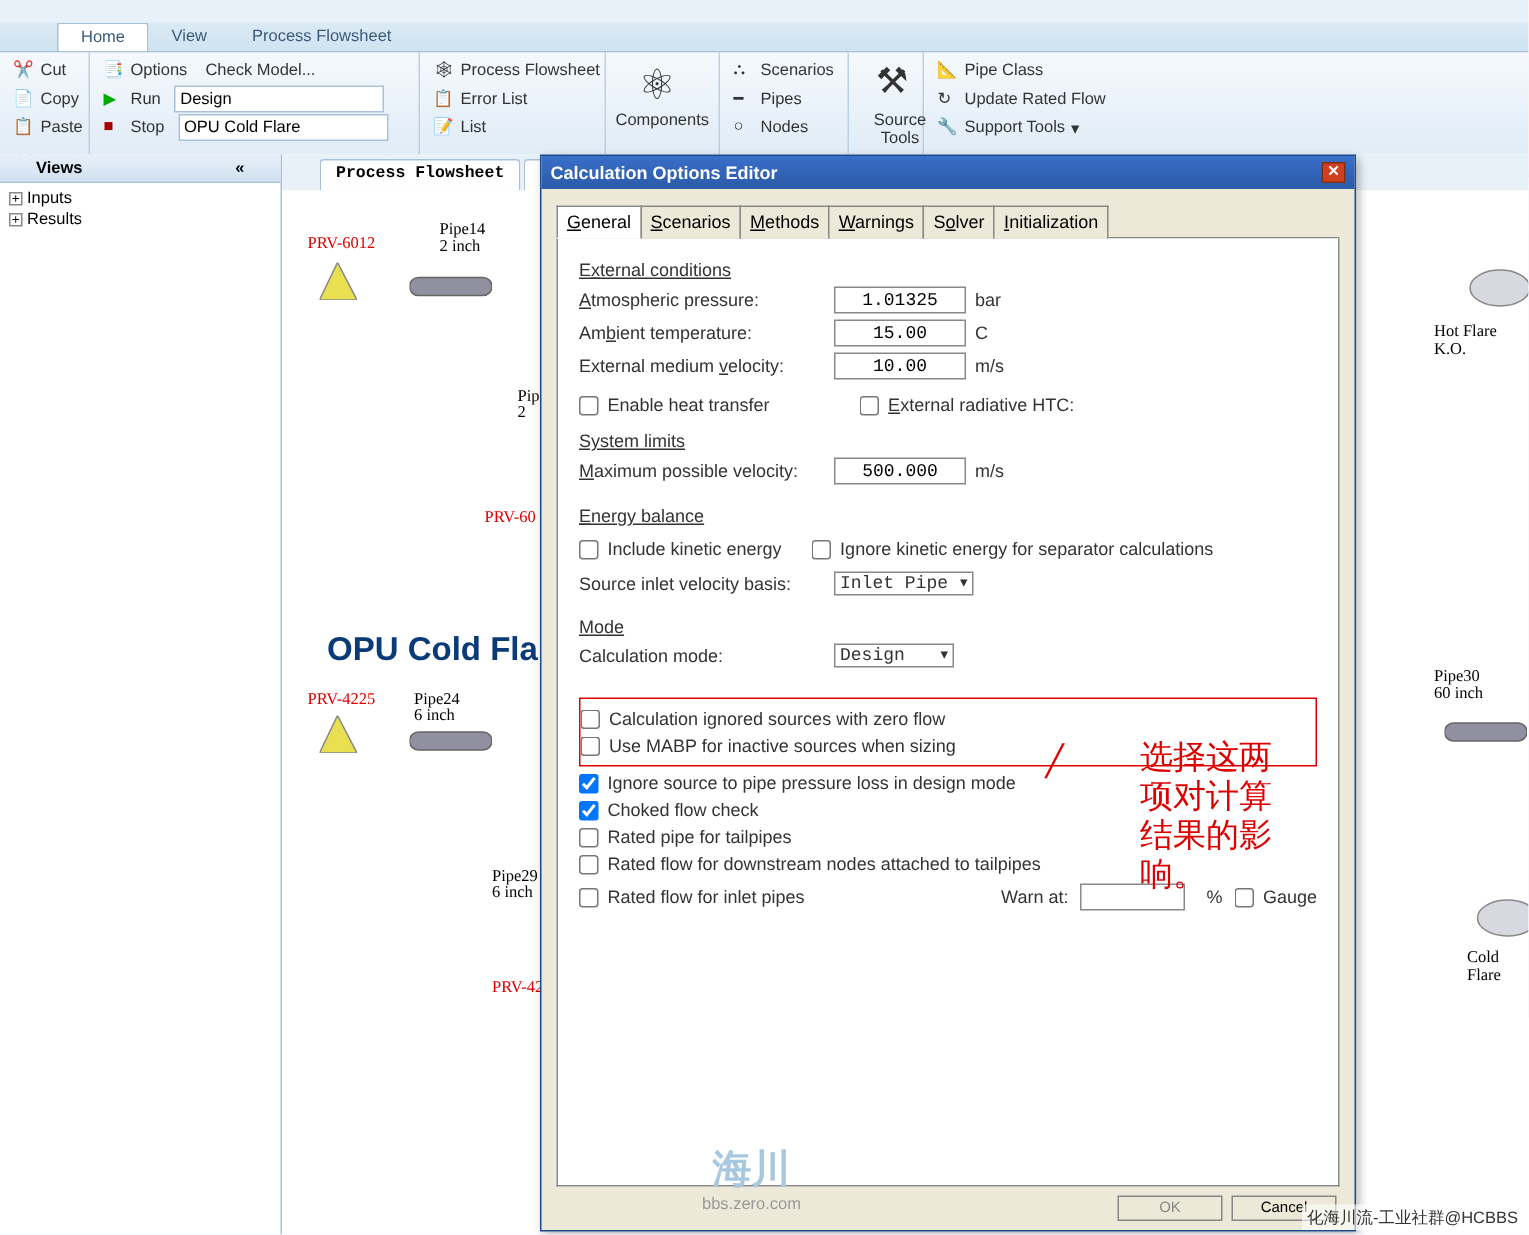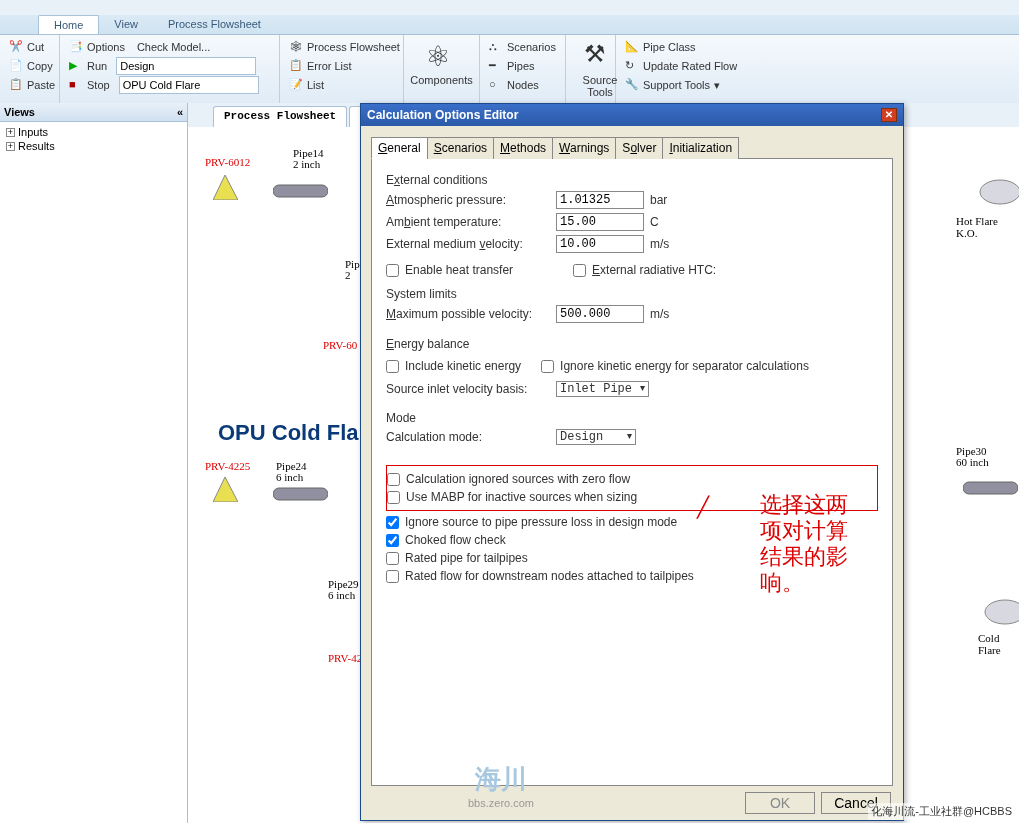--- a/index.html
+++ b/index.html
@@ -17,21 +17,21 @@
 .rgroup-body { display:flex; gap:4px; align-items:flex-start;}
 .rcol { display:flex; flex-direction:column; gap:1px;}
 .rbtn { display:flex; align-items:center; gap:4px; padding:2px 3px; font-size:11px; color:#333; cursor:pointer; white-space:nowrap;}
 .ricon { width:14px; height:14px; display:inline-block; flex-shrink:0;}
 .bigicon { width:32px; height:32px; margin:0 auto;}
 .rvbtn { display:flex; flex-direction:column; align-items:center; padding:2px 6px; font-size:11px; color:#333; gap:2px; min-width:56px;}
 .rselect { width:140px; font-size:11px; border:1px solid #a8c0d8; background:#fff; padding:1px 3px; height:18px;}
 
 
 .views-panel { position:absolute; left:0; top:103px; width:188px; bottom:0; background:#fff; border-right:1px solid #a8c0d8;}
-.views-hdr { background: linear-gradient(#e8f0f8,#d0e0f0); padding:3px 4px; font-weight:bold; font-size:11px; border-bottom:1px solid #a8c0d8; display:flex; justify-content:space-between;}
+.views-hdr { background: linear-gradient(#e8f0f8,#d0e0f0); padding:3px 24px; font-weight:bold; font-size:11px; border-bottom:1px solid #a8c0d8; display:flex; justify-content:space-between;}
 .tree { padding:3px;}
 .tnode { display:flex; align-items:center; gap:3px; padding:1px 3px; font-size:11px;}
 .texp { width:9px; height:9px; border:1px solid #888; font-size:9px; line-height:7px; text-align:center; cursor:pointer;}
 
 
 .flowsheet { position:absolute; left:188px; top:103px; right:0; bottom:0; background:#fff;}
 .fs-tabs { height:24px; background:#e8f0f8; display:flex; padding:3px 3px 0 25px;}
 .fs-tab { padding:3px 10px; border:1px solid #a8c0d8; border-bottom:none; background:#fff; font-size:11px; border-radius:3px 3px 0 0; margin-right:2px; font-family:"Courier New",monospace; font-weight:bold;}
 .canvas { position:relative; width:100%; height:calc(100% - 24px); background:#fff; overflow:hidden;}
 .canvas-title { position:absolute; left:30px; top:293px; font:bold 22px Arial; color:#0a3a77;}
@@ -43,32 +43,32 @@
 
 .dialog { position:absolute; left:360px; top:103px; width:544px; height:718px; border:1px solid #1a4b8c; background:#ece9d8; box-shadow:2px 2px 6px rgba(0,0,0,0.3);}
 .dlg-title { height:22px; background: linear-gradient(#3a6fc9,#2a5aa8); color:#fff; font:bold 12px/22px "Courier New",monospace; padding:0 6px; display:flex; justify-content:space-between; align-items:center;}
 .dlg-close { width:16px; height:14px; background:#d04020; border:1px solid #803010; color:#fff; font:bold 10px/12px Arial; text-align:center; cursor:pointer;}
 .dlg-body { padding:10px 10px 6px; height:calc(100% - 22px); display:flex; flex-direction:column;}
 .dlg-tabs { display:flex; border-bottom:1px solid #888; font-family:"Courier New",monospace; font-size:12px;}
 .dtab { padding:3px 6px; border:1px solid #888; border-bottom:none; background:#ece9d8; margin-right:-1px; cursor:pointer; position:relative; top:1px;}
 .dtab.active { background:#fff; border-bottom:1px solid #fff;}
 .dtab u { text-decoration:underline;}
 .dlg-page { flex:1; background:#fff; border:1px solid #888; border-top:none; padding:8px 14px; font-family:"Courier New",monospace; font-size:12px; color:#333; overflow:auto;}
-.grp-title { margin:6px 0 4px; }
+.grp-title { margin:6px 0 4px;text-decoration:underline; }
 .grp-title u { text-decoration:underline;}
 .frow { display:flex; align-items:center; margin:4px 0;}
 .flabel { width:170px;}
-.finput { width:88px; border:1px solid #888; padding:1px 3px; font:12px "Courier New"; margin-right:6px;}
+.finput { width:88px; border:1px solid #888; padding:1px 3px; font:12px "Courier New"; margin-right:6px;text-align:center;}
 .funit { }
 .chk { display:flex; align-items:flex-end; gap:6px; margin:4px 0;}
 .chk input { width:13px; height:13px;}
 .sel { border:1px solid #888; font:12px "Courier New"; padding:0 16px 0 3px; background:#fff; position:relative; display:inline-block; min-width:80px;}
 .sel::after { content:"▾"; position:absolute; right:3px; font-size:10px;}
 .dlg-buttons { display:flex; justify-content:flex-end; gap:6px; padding:6px 2px 0;}
-.dbtn { min-width:70px; padding:2px 0; border:1px solid #888; background:#ece9d8; font-size:14px; cursor:pointer;}
+.dbtn { min-width:70px; padding:2px 0; border:1px solid #888; background:#ece9d8; font-size:10px; cursor:pointer;}
 .dbtn:disabled { color:#888;}
 .red-box { border:1px solid #d00; padding:2px 6px 2px 0;}
 .red-arrow { position:absolute; left:697px; top:495px; color:#d00; font-size:20px;}
 .red-annot { position:absolute; left:760px; top:492px; color:#d00; font:22px/26px "SimSun","Microsoft YaHei"; }
 .watermark { position:absolute; left:468px; top:762px; color:#a8c8e0; font:bold 26px "SimSun"; text-align:center;}
 .watermark small{display:block;font:11px Arial;color:#999;}
 .footer-note { position:absolute; right:4px; bottom:3px; font-size:11px; color:#333; background:rgba(255,255,255,0.6); padding:1px 3px;}
 </style>
 </head>
 <body>
@@ -362,20 +362,33 @@
           <span>Choked flow check</span>
         </label>
       <label class="chk">
           <input type="checkbox" style="">
           <span>Rated pipe for tailpipes</span>
         </label>
       <label class="chk">
           <input type="checkbox" style="">
           <span>Rated flow for downstream nodes attached to tailpipes</span>
         </label>
+      <div style="display:flex;align-items:center;gap:8px">
+        <label class="chk" style="flex:0 0 auto">
+            <input type="checkbox" style="">
+            <span>Rated flow for inlet pipes</span>
+          </label>
+        <span style="margin-left:auto">Warn at:</span>
+        <input class="finput" style="width: 70px;">
+        <span>%</span>
+        <label class="chk">
+            <input type="checkbox" style="">
+            <span>Gauge</span>
+          </label>
+      </div>
     </div>
     <div class="dlg-buttons">
       <button class="dbtn" disabled="">OK</button>
       <button class="dbtn">Cancel</button>
     </div>
   </div>
 </div>
 
 <div class="red-arrow">╱</div>
 <div class="red-annot">选择这两<br>项对计算<br>结果的影<br>响。</div>

